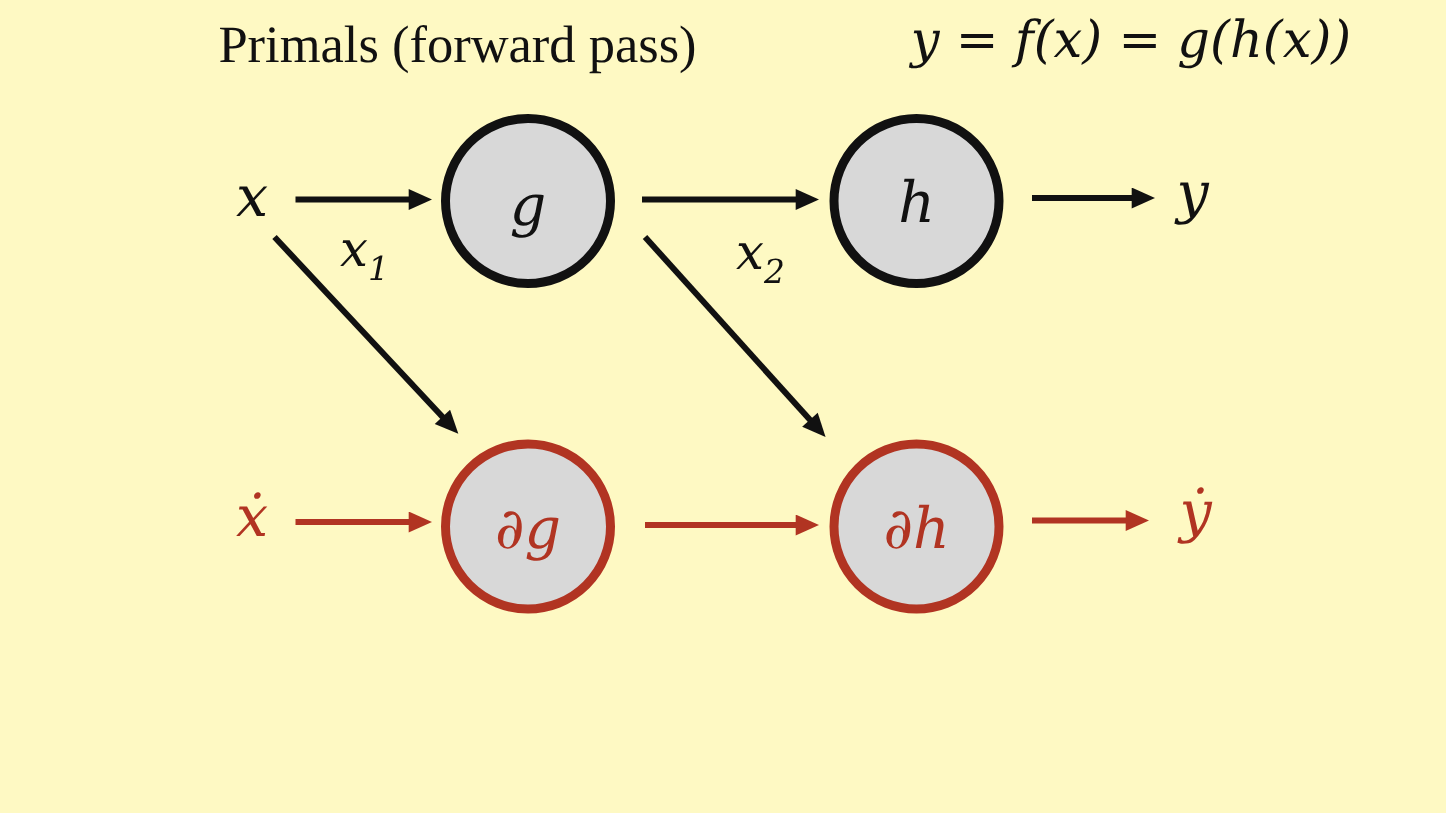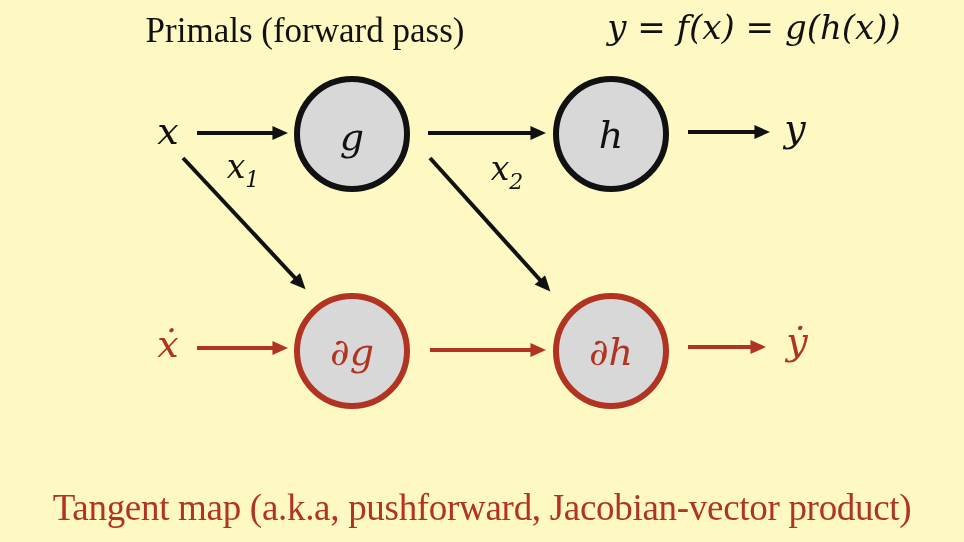--- a/index.html
+++ b/index.html
@@ -102,15 +102,14 @@
   <div class="label math edge-lbl" style="left:477px;top:168px;margin-left:30px;"><span>x</span><sub class="small">2</sub></div>
   <div class="label math node-lbl" style="left:611px;top:135px;">h</div>
   <div class="label math io" style="left:795px;top:128px;">y</div>
 
   <div class="label math io red-text" style="left:168px;top:344px;">ẋ</div>
   <div class="label math node-lbl red-text" style="left:352px;top:352px;">∂g</div>
   <div class="label math node-lbl red-text" style="left:611px;top:352px;">∂h</div>
   <div class="label math io red-text" style="left:797px;top:341px;">ẏ</div>
 
 
-  <div class="caption serif">Tangent map (a.k.a, pushforward, Jacobian-vector product)</div>
 
 </div>
 
 </body></html>

